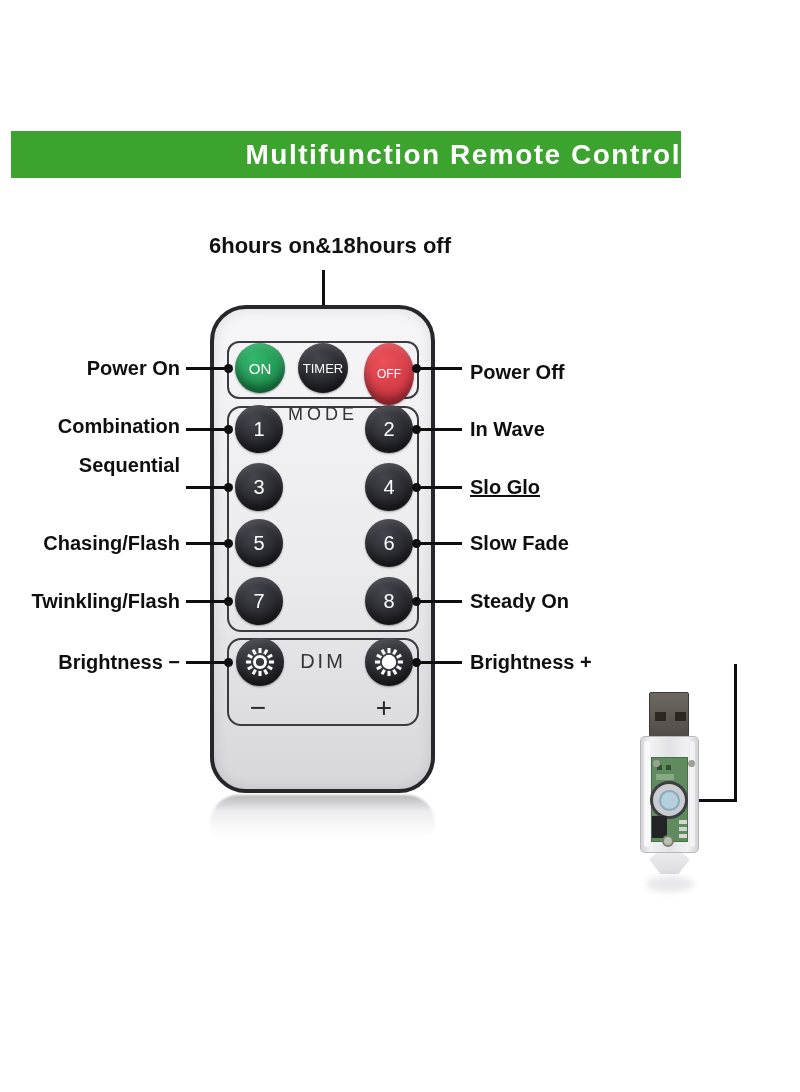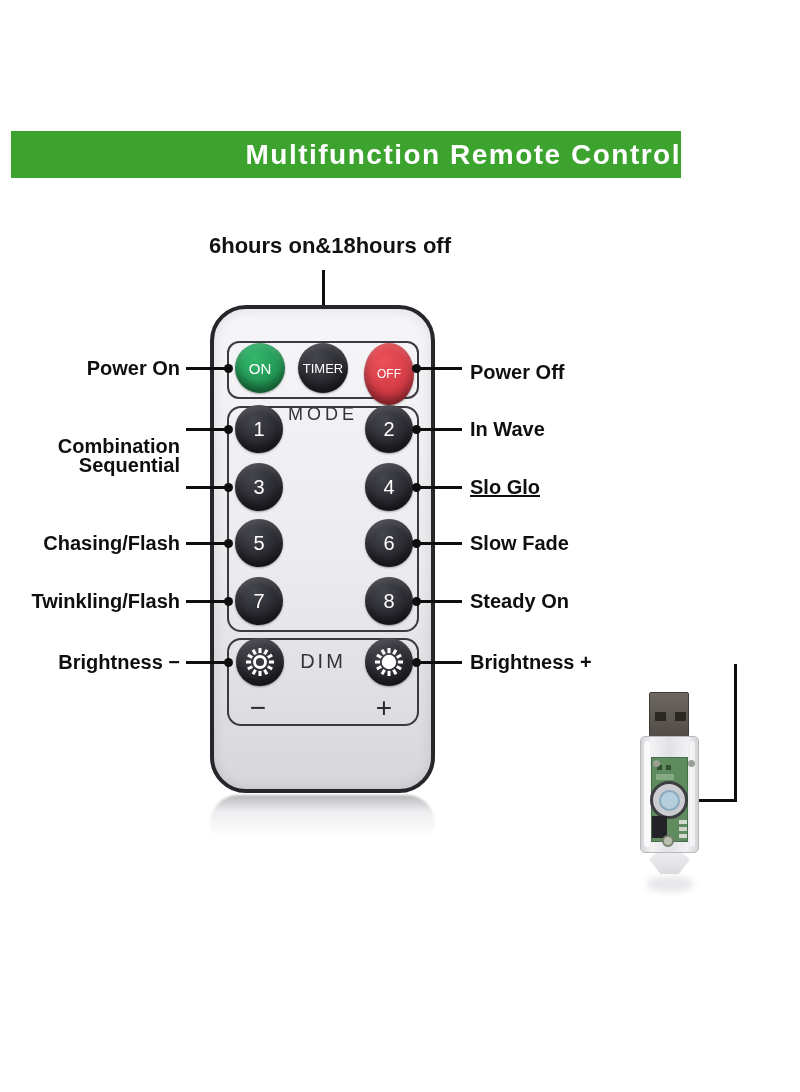--- a/index.html
+++ b/index.html
@@ -137,21 +137,21 @@
     <div class="abs sign" style="left:13px;top:383px;width:62px;">−</div>
     <div class="abs sign" style="left:139px;top:383px;width:62px;">+</div>
   </div>
 
   <div class="abs refl-remote"></div>
 
   <div class="abs lbl lbl-l" style="top:354px;">Power On</div>
   <div class="abs line" style="left:186px;top:367px;width:46px;height:3px;"></div>
   <div class="abs dot" style="left:224px;top:364px;"></div>
 
-  <div class="abs lbl lbl-l" style="top:432px;">Combination</div>
+  <div class="abs lbl lbl-l" style="top:412px;">Combination</div>
   <div class="abs line" style="left:186px;top:428px;width:46px;height:3px;"></div>
   <div class="abs dot" style="left:224px;top:425px;"></div>
 
   <div class="abs lbl lbl-l" style="top:451px;">Sequential</div>
   <div class="abs line" style="left:186px;top:486px;width:46px;height:3px;"></div>
   <div class="abs dot" style="left:224px;top:483px;"></div>
 
   <div class="abs lbl lbl-l" style="top:529px;">Chasing/Flash</div>
   <div class="abs line" style="left:186px;top:542px;width:46px;height:3px;"></div>
   <div class="abs dot" style="left:224px;top:539px;"></div>

